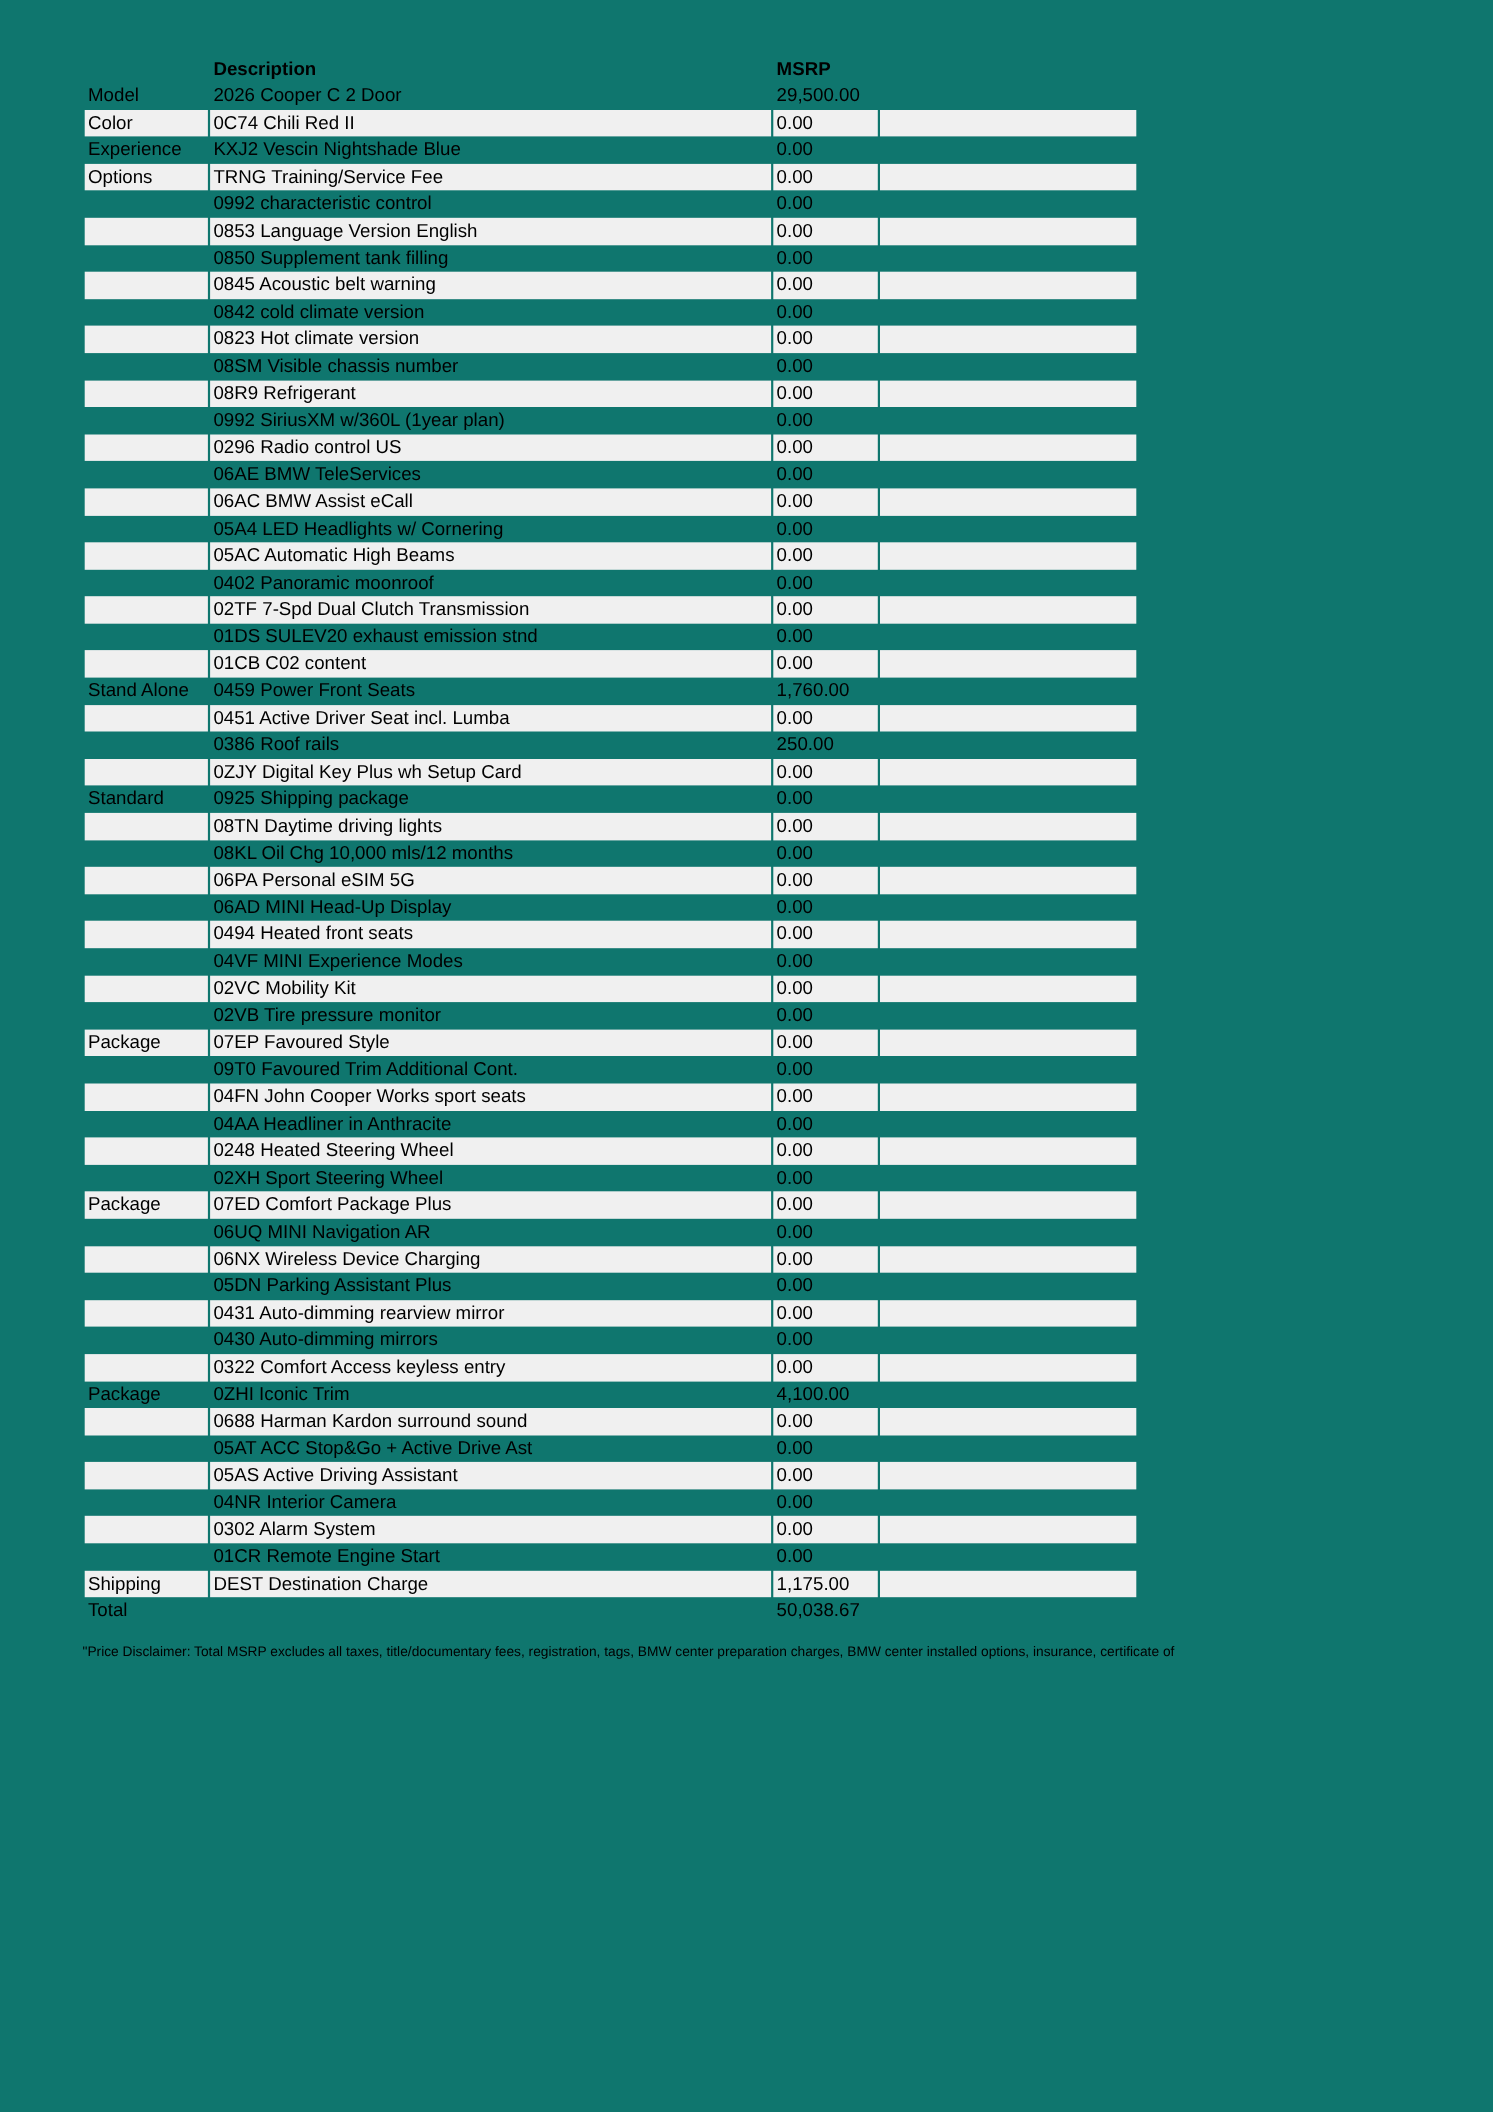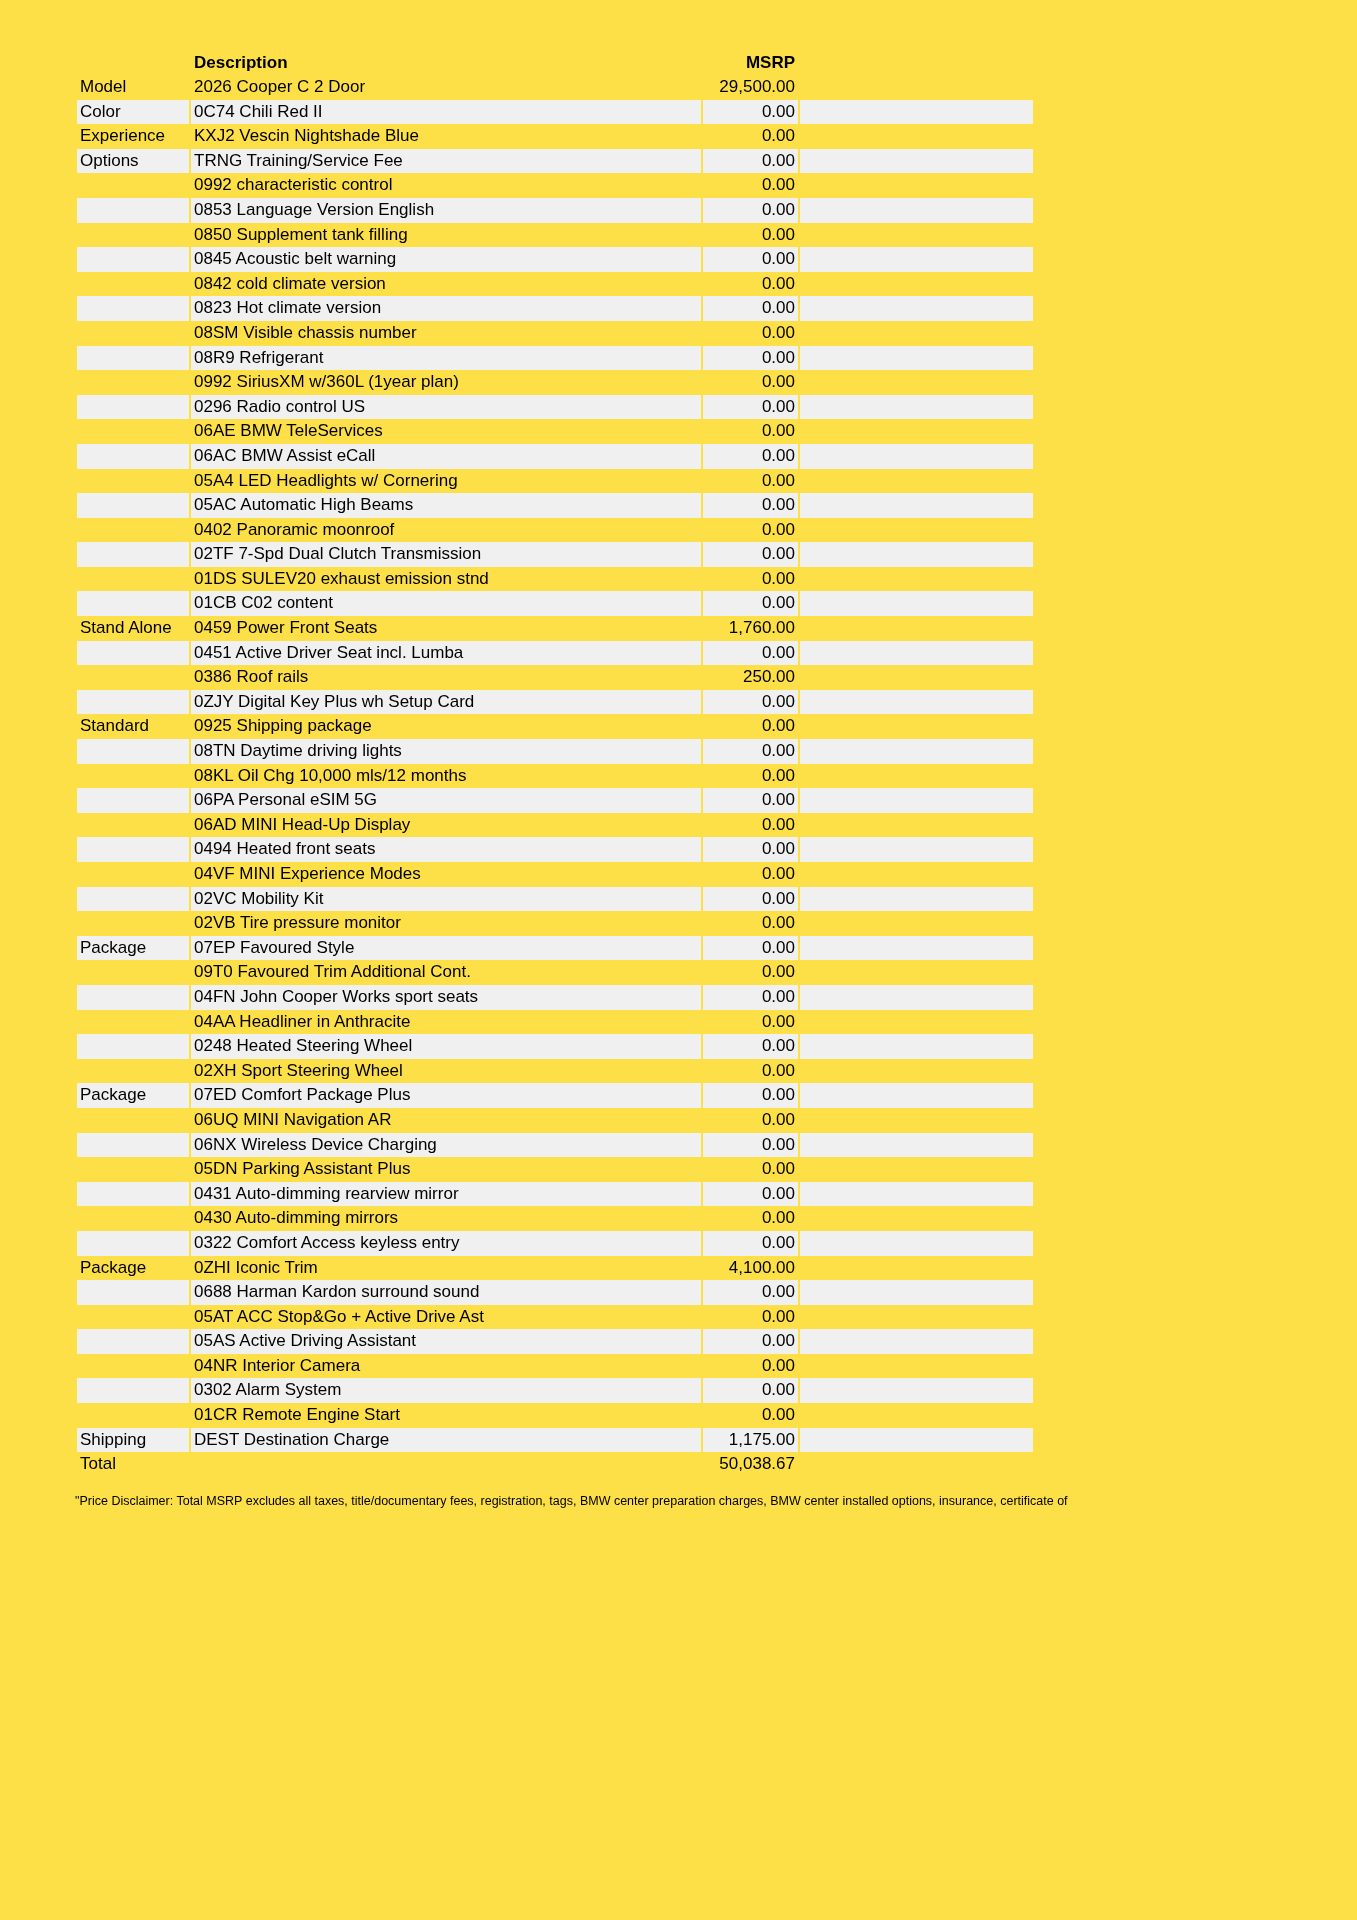--- a/index.html
+++ b/index.html
@@ -5,21 +5,21 @@
   * { box-sizing: border-box; }
   html, body {
     margin: 0;
     padding: 0;
     background: #ffffff;
   }
   .page {
     position: relative;
     width: 1357px;
     height: 1920px;
-    background: #fde047;
+    background: #0f766e;
     font-family: "Liberation Sans", sans-serif;
     color: #000000;
     overflow: hidden;
   }
   table.pricing-table {
     position: absolute;
     left: 75px;
     top: 50px;
     width: 960px;
     table-layout: fixed;
@@ -39,21 +39,21 @@
     overflow: hidden;
     vertical-align: middle;
     text-align: left;
     font-weight: normal;
   }
   thead th {
     font-weight: bold;
     height: 25px;
     line-height: 25px;
   }
-  th.msrp, td.msrp { text-align: right; }
+  th.msrp, td.msrp { }
   tr.alt td { background: #f0f0f0; }
   .disclaimer {
     position: absolute;
     left: 75px;
     top: 1494px;
     width: 1260px;
     font-size: 12.5px;
     line-height: 15px;
     white-space: nowrap;
     overflow: hidden;

